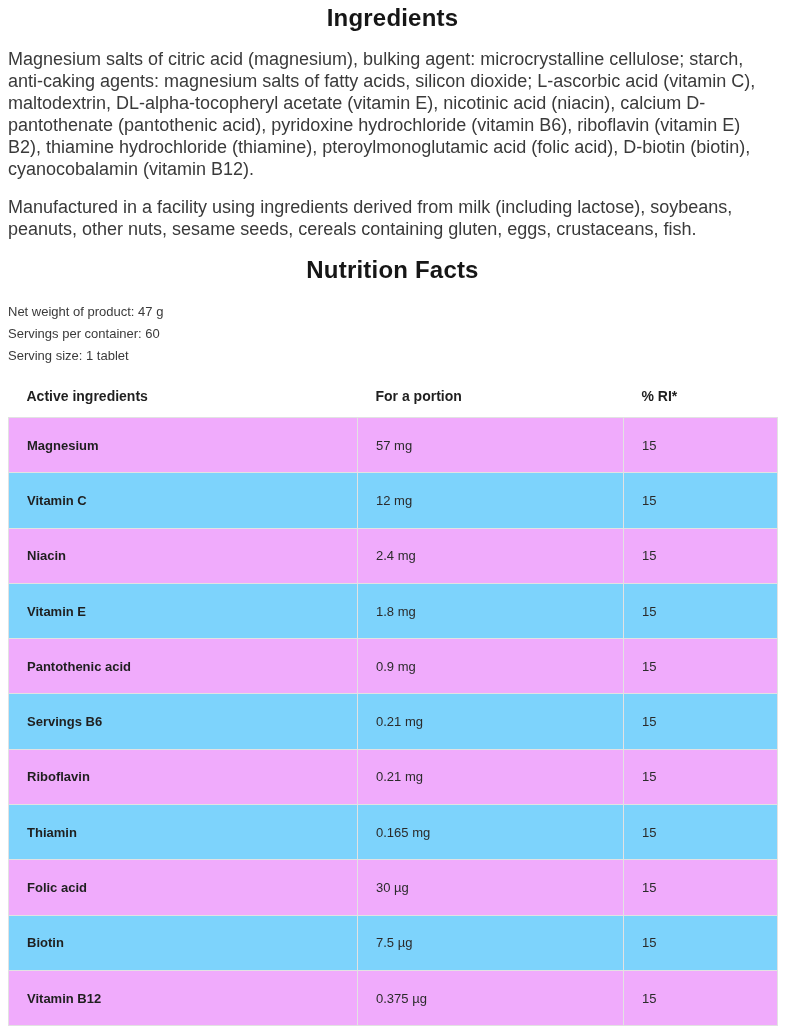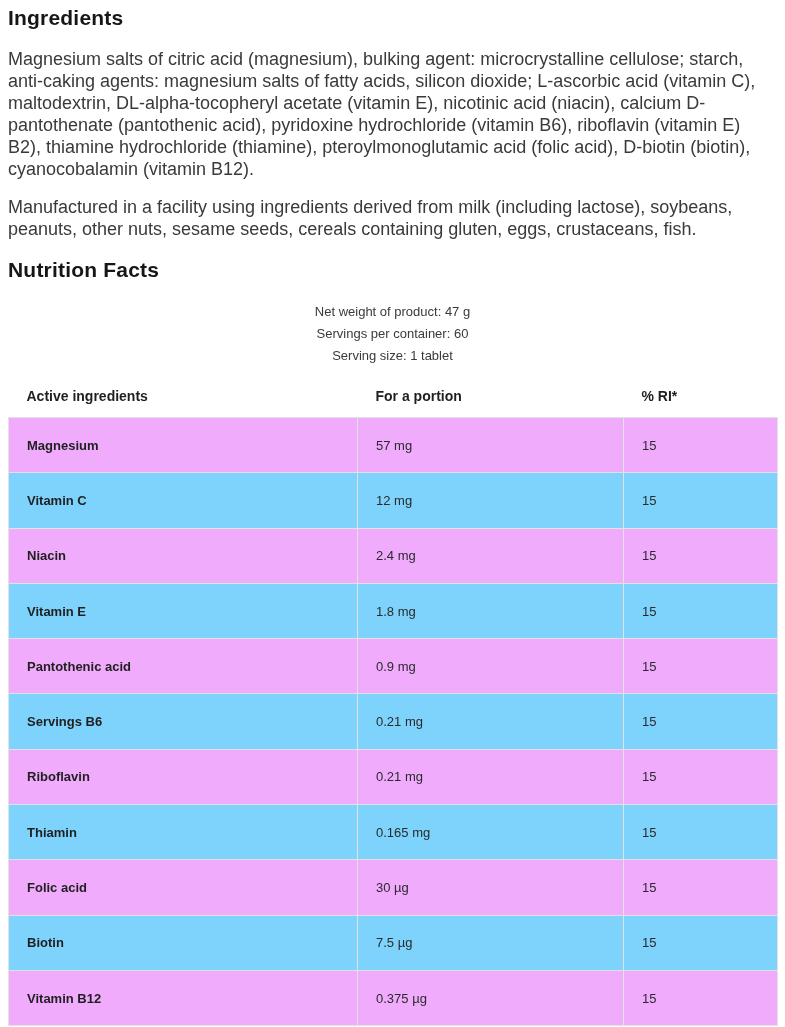--- a/index.html
+++ b/index.html
@@ -5,43 +5,43 @@
   html, body { margin: 0; padding: 0; background: #ffffff; }
   body {
     width: 785px;
     font-family: "Liberation Sans", sans-serif;
     color: #3a3a3a;
     -webkit-font-smoothing: antialiased;
   }
   .page { padding: 0 8px; }
 
   .section-title {
-    font-size: 21px;
+    font-size: 24px;
     line-height: 28px;
     font-weight: 800;
     color: #161616;
     letter-spacing: 0.2px;
     margin: 0;
+    text-align: center;
   }
   #ingredients-heading { padding-top: 4px; }
   #nutrition-heading { margin-top: 16px; }
 
   .body-text {
     font-size: 18px;
     line-height: 22px;
     color: #3a3a3a;
     margin: 16px 0 0 0;
   }
 
   .serving-meta {
     margin-top: 17px;
     font-size: 13px;
     line-height: 22px;
     color: #3a3a3a;
-    text-align: center;
   }
   .serving-meta div { margin: 0; }
 
   table.nutrition-table {
     border-collapse: collapse;
     table-layout: fixed;
     width: 769px;
     margin-top: 7px;
   }
   .col-name    { width: 349px; }

